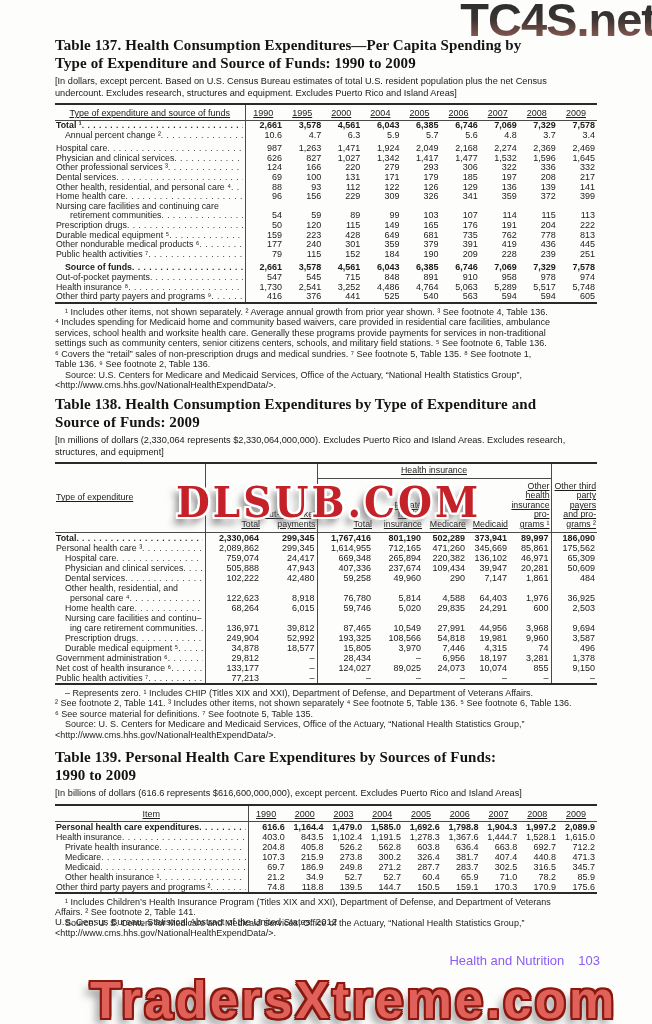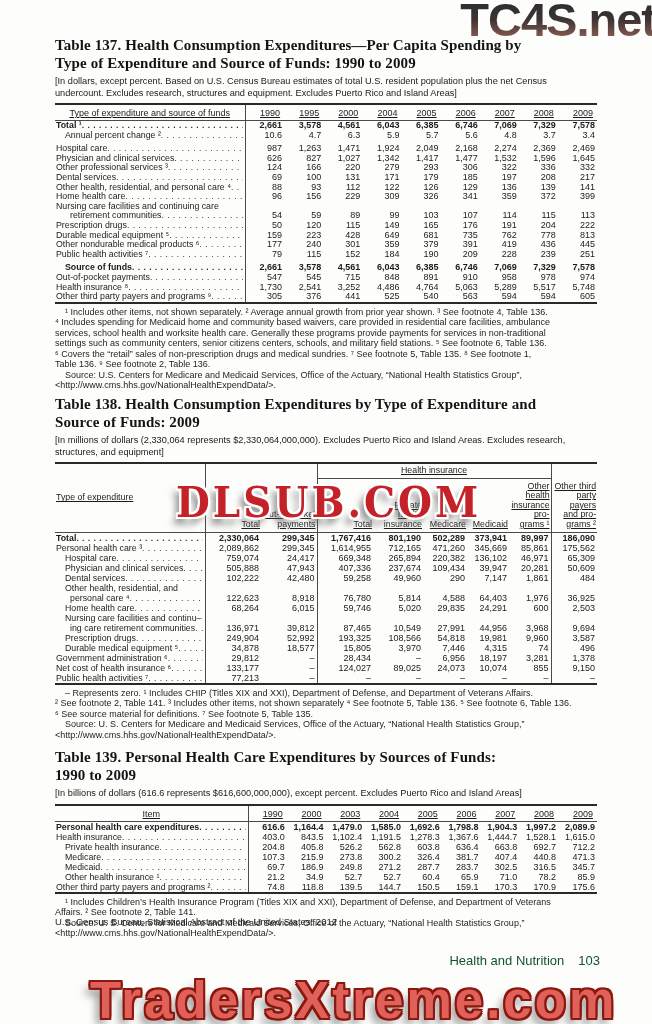--- a/index.html
+++ b/index.html
@@ -12,21 +12,21 @@
   h2.ttl{font-family:"Liberation Serif","DejaVu Serif",serif;font-weight:700;
          font-size:15px;line-height:18px;margin:0;color:#141414;letter-spacing:.1px}
   .note{font-size:9.2px;line-height:11.5px;margin:4px 0 4px;color:#202020}
   .note div{white-space:pre-wrap}
 
   table.dtab{width:100%;border-collapse:collapse;table-layout:fixed;
              border-top:2px solid #2a2a2a;border-bottom:2px solid #2a2a2a;
              font-size:9px;}
   .dtab th{font-weight:normal;font-size:9px;padding:3px 1px 2px;border-bottom:1px solid #4a4a4a;text-decoration:underline;}
   .dtab th.stub{text-align:center;vertical-align:middle;}
-  .dtab th.yr{text-align:right;padding-right:4px}
+  .dtab th.yr{padding-right:4px}
   .dtab td{padding:0 2px 0 0;vertical-align:bottom;line-height:9.6px;}
   .dtab td.v{text-align:right;white-space:nowrap;}
   .dtab .lbl{border-right:1px solid #4a4a4a;padding-left:1px;overflow:hidden}
   .dtab tr.b{font-weight:bold}
   .dtab tr.g td{padding-top:4px}
   .dtab .l1,.dtab .l2{display:flex;align-items:flex-start;white-space:nowrap;overflow:hidden}
   .dtab tr .lbl .l1 .t{font-size:8.8px}
   .dtab tr .lbl .l2 .t{font-size:8.8px}
   .dtab .i1 .l1{padding-left:9px}
   .dtab .l2{padding-left:14px}
@@ -41,21 +41,21 @@
   #t138 .grp{text-align:center;vertical-align:middle;border-left:1px solid #4a4a4a;
              border-right:1px solid #4a4a4a;border-bottom:1px solid #4a4a4a;padding:2px 0}
   #t138 .c2{border-left:1px solid #4a4a4a}
   #t138 .c7{border-left:1px solid #4a4a4a}
   #t139 td{line-height:10px}
 
   .fnotes{margin-top:3px;font-size:9px;line-height:10.6px;color:#1e1e1e}
   .fnotes div{white-space:pre-wrap}
   #sec137 .fnotes{line-height:10.5px}
 
-  .foot-right{position:absolute;top:953px;right:52px;font-size:13px;color:#14532d}
+  .foot-right{position:absolute;top:953px;right:52px;font-size:13px;color:#8b5cf6}
   .foot-right .num{margin-left:14px}
   .foot-left{position:absolute;top:916px;left:55px;font-size:9.5px;color:#1e1e1e}
 
   
   .wm{position:absolute;pointer-events:none;font-weight:bold;white-space:nowrap}
   .wm-top{top:-8px;right:-4px;z-index:6;font-size:47px;letter-spacing:-1px;
           background:linear-gradient(180deg,#2d2d2f 18%,#3c3433 50%,#7c544c 78%,#c4928a 100%);
           -webkit-background-clip:text;background-clip:text;color:transparent;}
   .wm-mid{top:479px;left:176px;z-index:6;font-family:"DejaVu Serif","Liberation Serif",serif;
           font-size:39px;letter-spacing:3px;color:#c42128;transform:scaleY(1.08);
@@ -379,21 +379,21 @@
             <td class="v c7">5,517</td>
             <td class="v c8">5,748</td>
           </tr>
           <tr class="">
             <td class="lbl">
               <div class="l1">
                 <span class="t">Other third party payers and programs ⁹</span>
                 <span class="dots"></span>
               </div>
             </td>
-            <td class="v c0">305</td>
+            <td class="v c0">416</td>
             <td class="v c1">376</td>
             <td class="v c2">441</td>
             <td class="v c3">525</td>
             <td class="v c4">540</td>
             <td class="v c5">563</td>
             <td class="v c6">594</td>
             <td class="v c7">594</td>
             <td class="v c8">605</td>
           </tr>
         </tbody>

